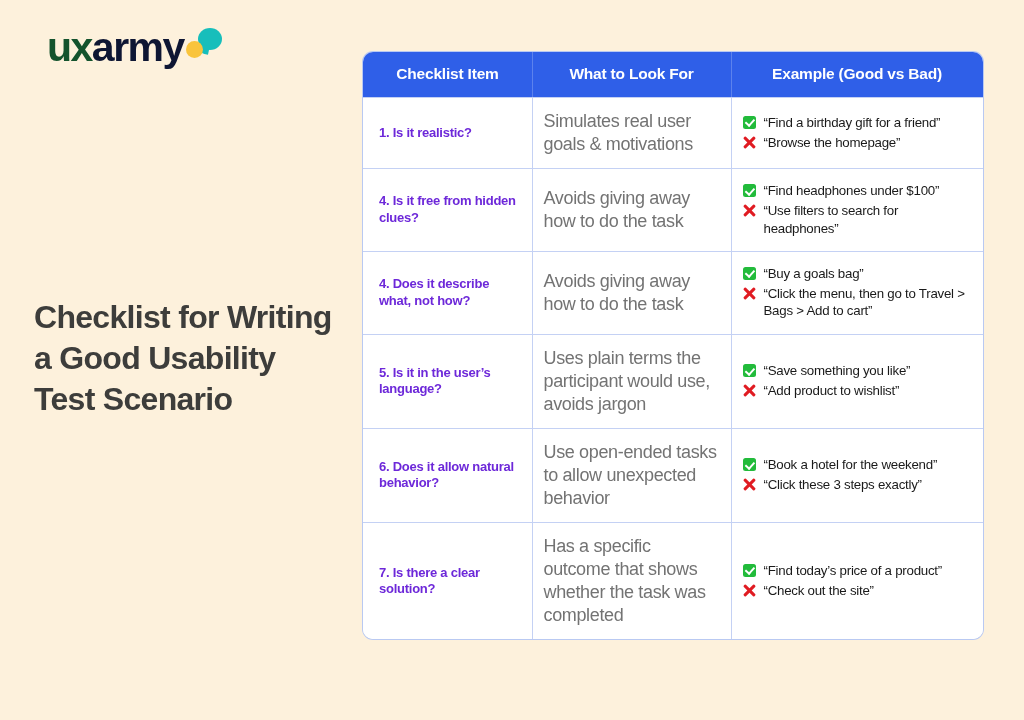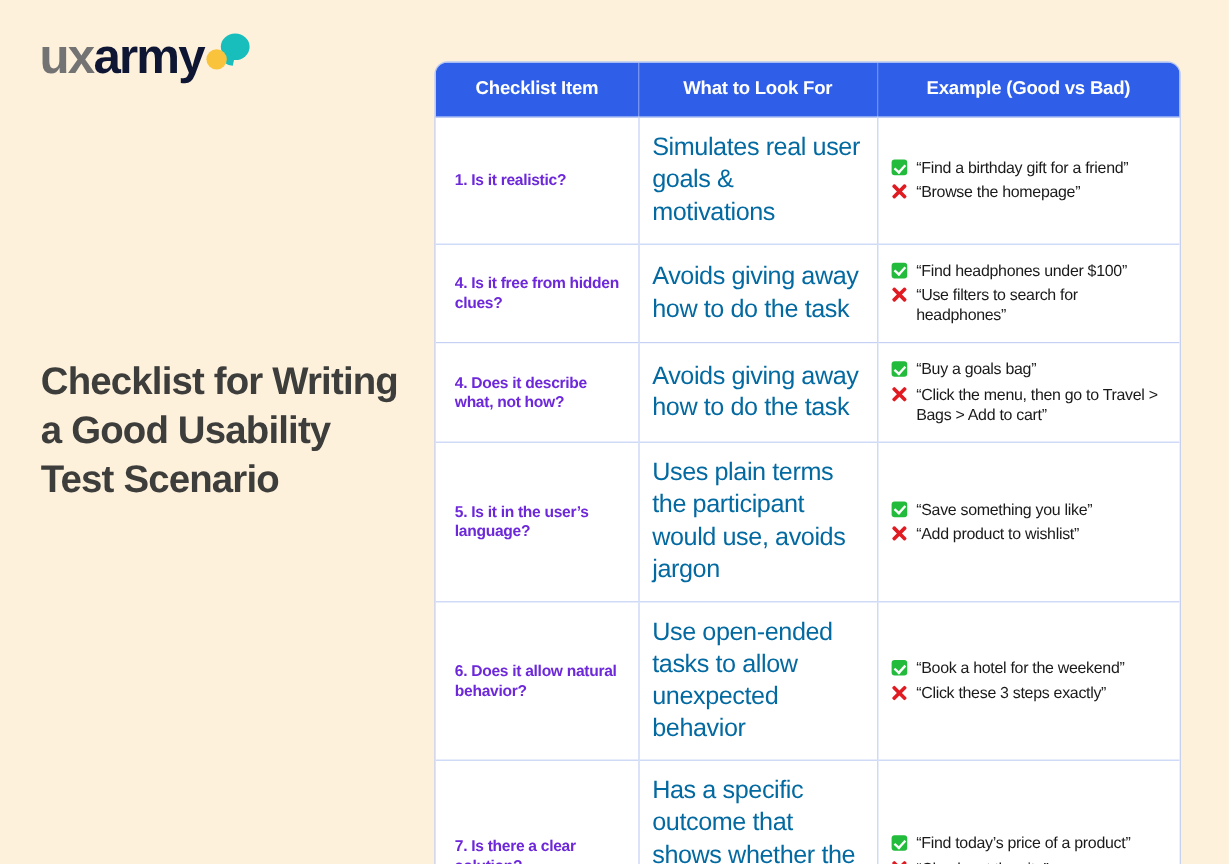--- a/index.html
+++ b/index.html
@@ -23,21 +23,21 @@
     top: 27px;
     display: flex;
     align-items: flex-start;
   }
   .logo-wordmark {
     font-size: 41px;
     font-weight: 700;
     letter-spacing: -1.5px;
     line-height: 1;
   }
-  .logo-ux { color: #737373; }
+  .logo-ux { color: #14532d; margin-left: 14px; }
   .logo-army { color: #0E1633; }
   .logo-marks {
     position: relative;
     width: 36px;
     height: 40px;
     margin-left: 1px;
   }
   .logo-bubble {
     position: absolute;
     left: 13px;
@@ -124,22 +124,22 @@
 
   td.cell-item {
     color: #6d28d9;
     font-size: 13px;
     font-weight: 600;
     line-height: 1.27;
     letter-spacing: -0.25px;
     padding: 12px 10px 12px 16px;
   }
   td.cell-look {
-    color: #0369a1;
-    font-size: 21px;
+    color: #737373;
+    font-size: 18px;
     font-weight: 400;
     line-height: 1.28;
     letter-spacing: -0.35px;
     padding: 12px 12px 12px 11px;
   }
   td.cell-example {
     padding: 11px 10px 11px 11px;
     margin-top: 40px;
   }
   .example-line {

